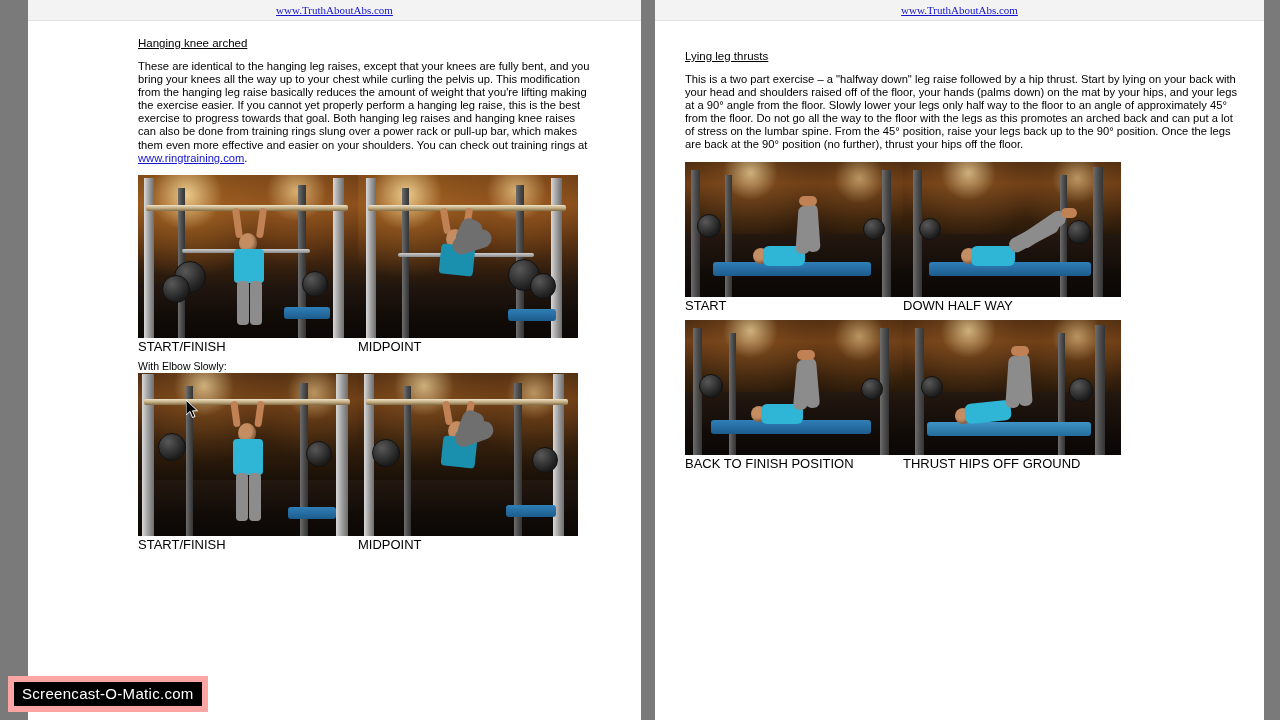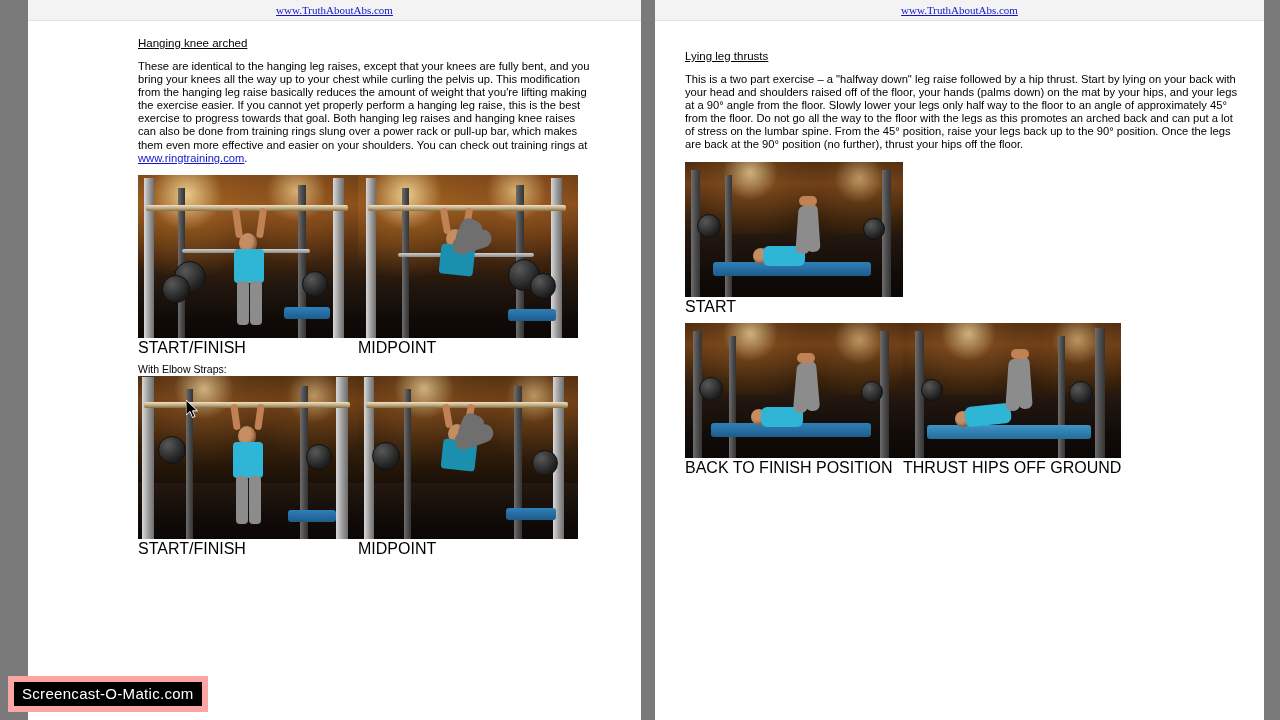--- a/index.html
+++ b/index.html
@@ -85,21 +85,21 @@
   }
 
   .figure-row {
     display: flex;
     gap: 0px;
   }
   .figure {
     position: relative;
   }
   .caption {
-    font-size: 16px;
+    font-size: 13px;
     color: #000;
     margin: 1px 7px 0 0;
     font-family: "Liberation Sans", sans-serif;
     white-space: nowrap;
   }
   .subhead {
     font-size: 10.5px;
     margin: 6px 0 1px 0;
     color: #000;
   }
@@ -263,21 +263,21 @@
             <div class="limb skin" style="left:106px;top:33px;width:7px;height:26px;transform:rotate(10deg);"></div>
             <div class="head" style="left:88px;top:54px;width:18px;height:20px;"></div>
             <div class="torso shirt dark" style="left:82px;top:70px;width:34px;height:30px;transform:rotate(6deg);"></div>
             <div class="limb pants dk" style="left:94px;top:58px;width:40px;height:18px;border-radius:9px;transform:rotate(-18deg);"></div>
             <div class="limb pants dk" style="left:100px;top:44px;width:22px;height:28px;border-radius:8px;transform:rotate(24deg);"></div>
           </div>
           <div class="caption">MIDPOINT</div>
         </div>
       </div>
 
-      <div class="subhead">With Elbow Straps:</div>
+      <div class="subhead">With Elbow Slowly:</div>
 
       <div class="figure-row">
         <div class="figure">
           <div class="photo" style="width:220px;height:163px;">
             <div class="gym-bg dark"></div>
             <div class="floor"></div>
             <div class="rack-post" style="left:4px;width:12px;top:1%;"></div>
             <div class="rack-post dim" style="left:48px;width:7px;top:8%;"></div>
             <div class="rack-post" style="right:10px;width:12px;top:1%;"></div>
             <div class="rack-post dim" style="right:50px;width:8px;top:6%;"></div>
@@ -350,20 +350,38 @@
             <div class="mat" style="left:28px;top:100px;width:158px;height:14px;"></div>
             <div class="head" style="left:68px;top:86px;width:16px;height:16px;"></div>
             <div class="torso shirt" style="left:78px;top:84px;width:42px;height:20px;border-radius:6px;"></div>
             <div class="limb pants" style="left:112px;top:44px;width:14px;height:48px;border-radius:6px;transform:rotate(4deg);"></div>
             <div class="limb pants" style="left:120px;top:42px;width:14px;height:48px;border-radius:6px;transform:rotate(-4deg);"></div>
             <div class="limb skin" style="left:114px;top:34px;width:18px;height:10px;border-radius:5px;"></div>
           </div>
           <div class="caption">START</div>
         </div>
 
+        <div class="figure">
+          <div class="photo" style="width:218px;height:135px;">
+            <div class="gym-bg dark"></div>
+            <div class="floor" style="height:46%;"></div>
+            <div class="rack-post dim" style="left:10px;width:9px;top:6%;"></div>
+            <div class="rack-post dim" style="right:18px;width:10px;top:4%;"></div>
+            <div class="rack-post dim" style="right:54px;width:7px;top:10%;"></div>
+            <div class="plate" style="left:16px;top:56px;width:20px;height:20px;"></div>
+            <div class="plate" style="right:30px;top:58px;width:22px;height:22px;"></div>
+            <div class="mat" style="left:26px;top:100px;width:162px;height:14px;"></div>
+            <div class="head" style="left:58px;top:86px;width:16px;height:16px;"></div>
+            <div class="torso shirt" style="left:68px;top:84px;width:44px;height:20px;border-radius:6px;"></div>
+            <div class="limb pants" style="left:104px;top:66px;width:54px;height:15px;border-radius:7px;transform:rotate(-28deg);"></div>
+            <div class="limb pants" style="left:112px;top:60px;width:54px;height:15px;border-radius:7px;transform:rotate(-34deg);"></div>
+            <div class="limb skin" style="left:158px;top:46px;width:16px;height:10px;border-radius:5px;"></div>
+          </div>
+          <div class="caption">DOWN HALF WAY</div>
+        </div>
       </div>
 
       <div class="figure-row" style="margin-top:7px;">
         <div class="figure">
           <div class="photo" style="width:218px;height:135px;">
             <div class="gym-bg dark"></div>
             <div class="floor" style="height:46%;"></div>
             <div class="rack-post dim" style="left:8px;width:9px;top:6%;"></div>
             <div class="rack-post dim" style="left:44px;width:7px;top:10%;"></div>
             <div class="rack-post dim" style="right:14px;width:9px;top:6%;"></div>

